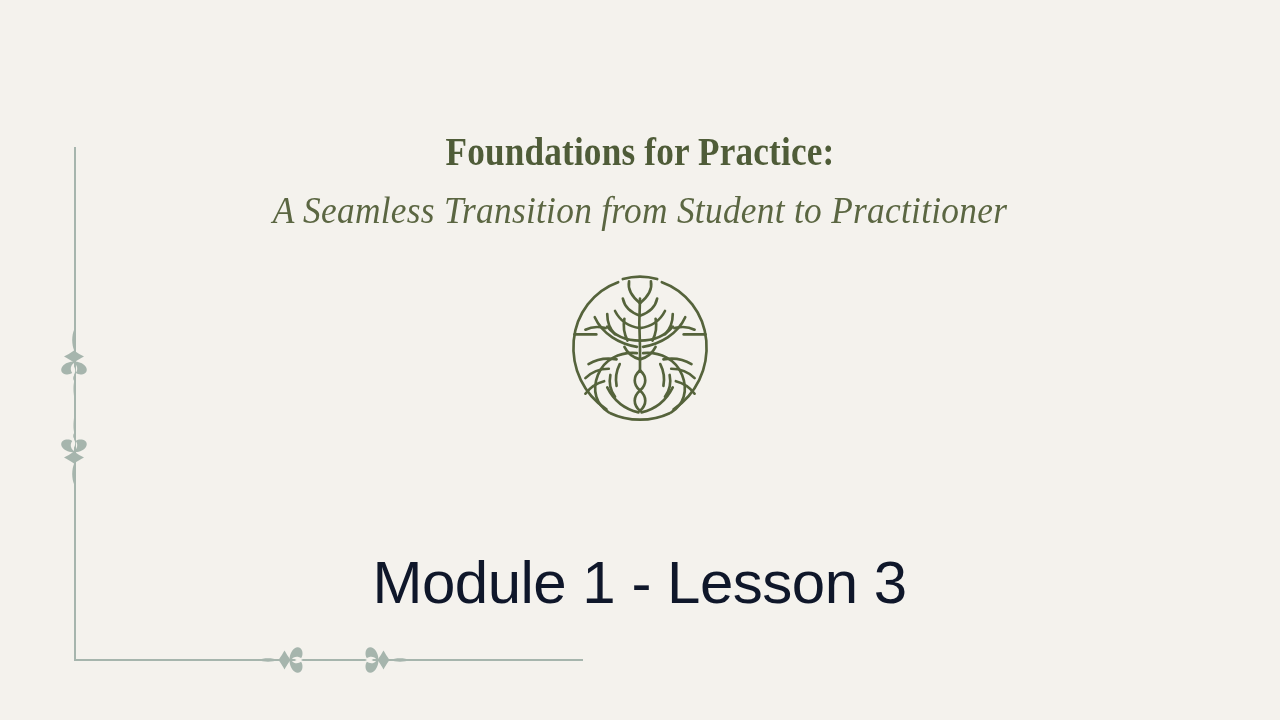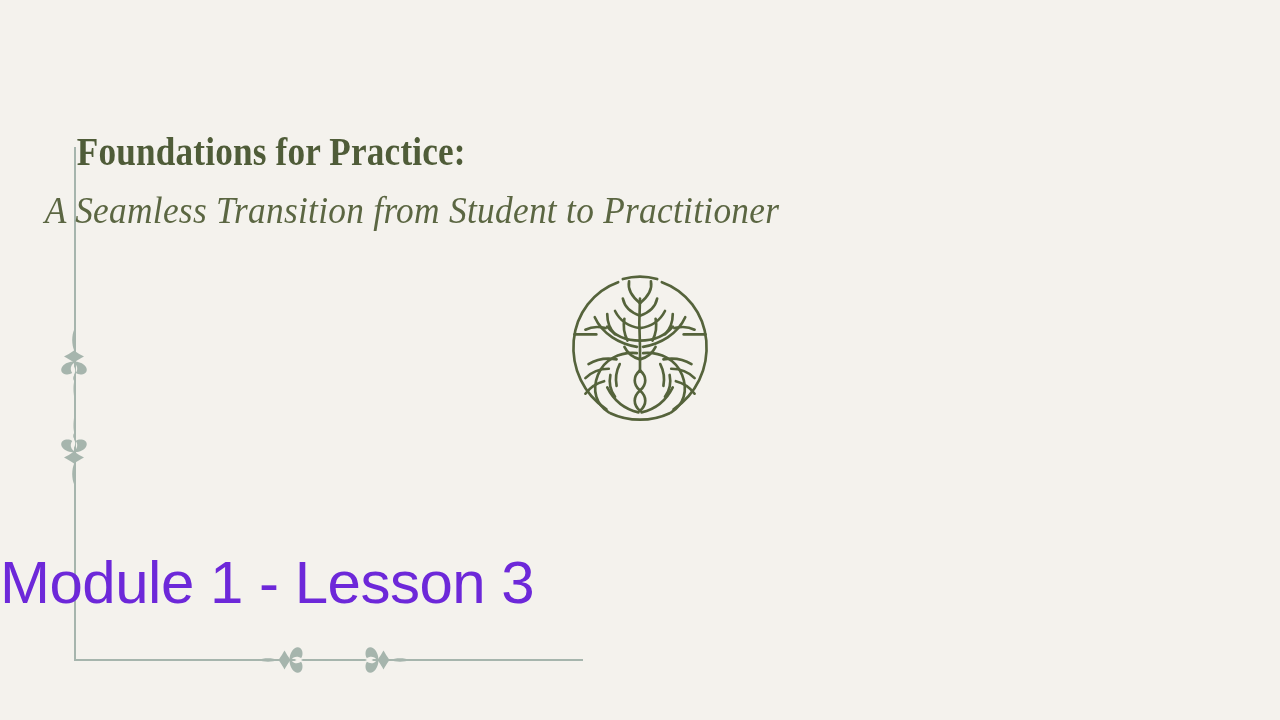--- a/index.html
+++ b/index.html
@@ -60,20 +60,21 @@
   .orn-h-1 { left: 258px; }
   .orn-h-2 { left: 340px; }
 
   
   .content {
     position: absolute;
     left: 0;
     top: 0;
     width: 1280px;
     height: 720px;
+    text-align: center;
   }
 
   .title {
     position: absolute;
     left: 0;
     right: 0;
     top: 128px;
     font-family: "Liberation Serif", "DejaVu Serif", serif;
     font-weight: bold;
     font-size: 40px;
@@ -119,21 +120,21 @@
 
   .lesson-meta {
     position: absolute;
     left: 0;
     right: 1px;
     top: 548px;
     font-family: "Liberation Sans", sans-serif;
     font-weight: normal;
     font-size: 60px;
     letter-spacing: -0.5px;
-    color: #6d28d9;
+    color: #0f172a;
   }
 </style>
 </head>
 <body>
 
 <div id="slide">
 
   <div class="frame-vline"></div>
   <div class="frame-hline"></div>
 

